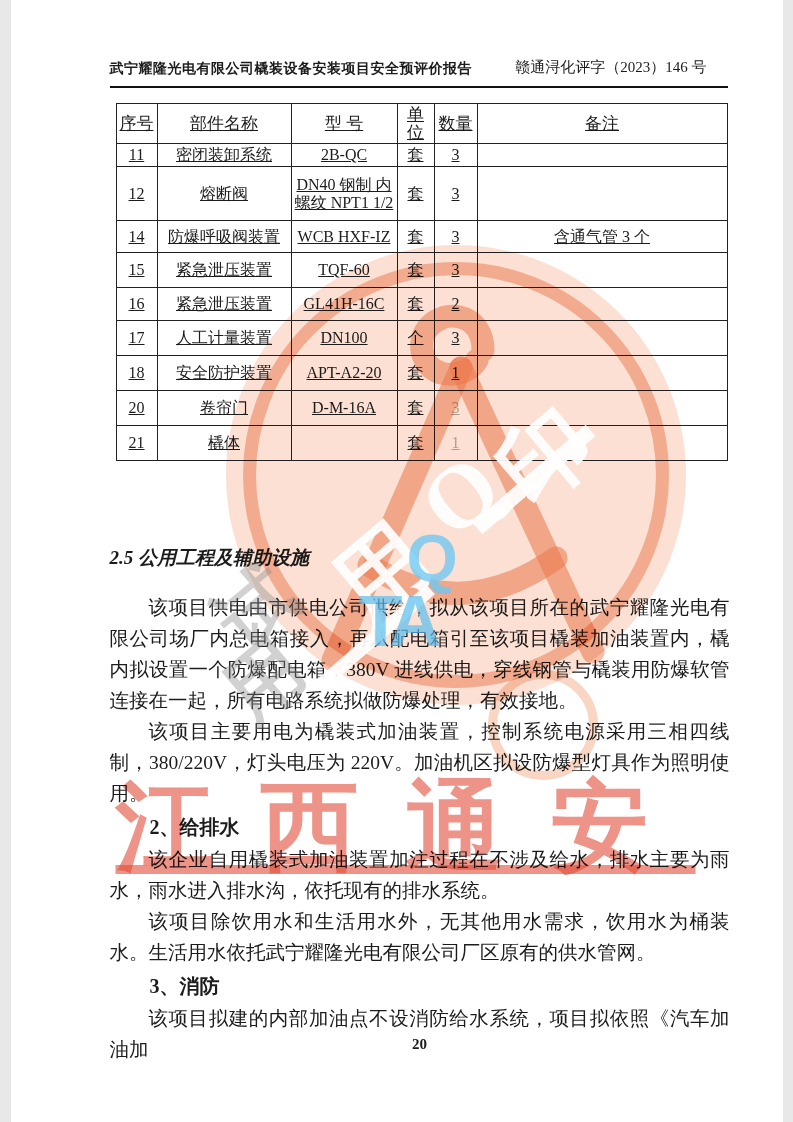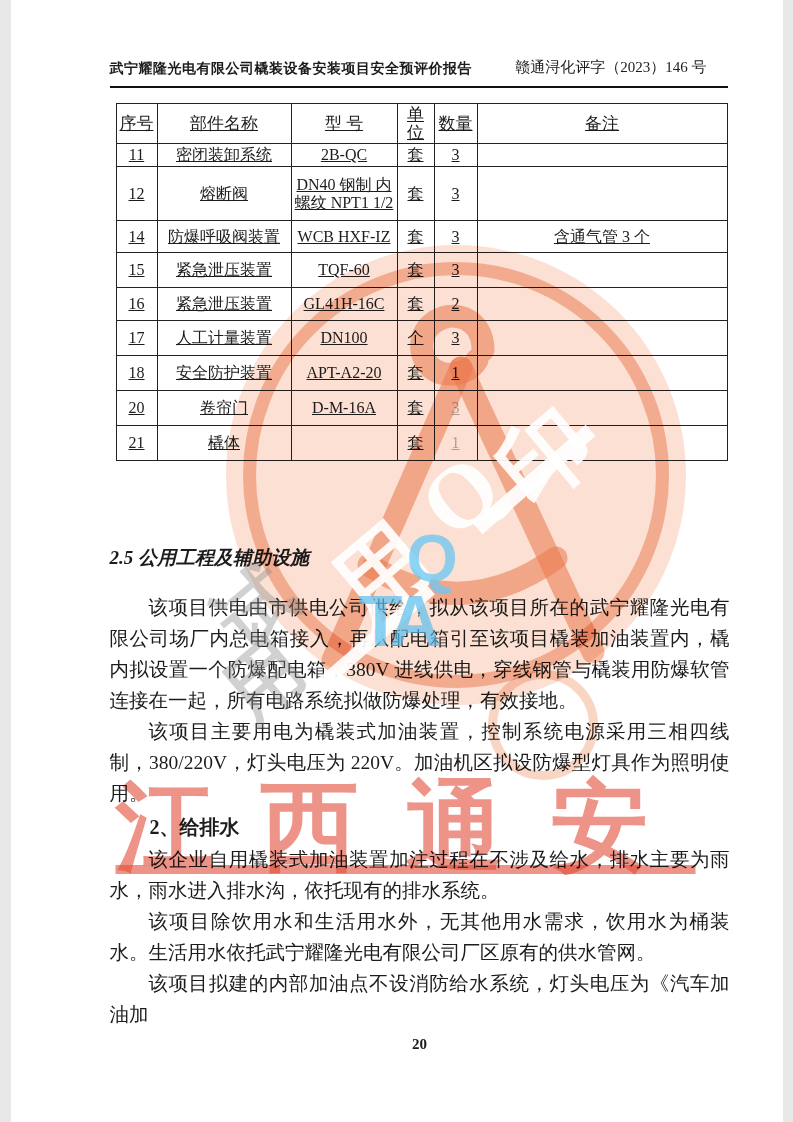--- a/index.html
+++ b/index.html
@@ -167,21 +167,22 @@
       </tbody>
   </table>
 
   <div class="bodytext">
     <p class="h25">2.5 公用工程及辅助设施</p>
     <p class="para">该项目供电由市供电公司供给，拟从该项目所在的武宁耀隆光电有限公司场厂内总电箱接入，再从配电箱引至该项目橇装加油装置内，橇内拟设置一个防爆配电箱，380V 进线供电，穿线钢管与橇装用防爆软管连接在一起，所有电路系统拟做防爆处理，有效接地。</p>
     <p class="para">该项目主要用电为橇装式加油装置，控制系统电源采用三相四线制，380/220V，灯头电压为 220V。加油机区拟设防爆型灯具作为照明使用。</p>
     <p class="hsub">2、给排水</p>
     <p class="para">该企业自用橇装式加油装置加注过程在不涉及给水，排水主要为雨水，雨水进入排水沟，依托现有的排水系统。</p>
     <p class="para">该项目除饮用水和生活用水外，无其他用水需求，饮用水为桶装水。生活用水依托武宁耀隆光电有限公司厂区原有的供水管网。</p>
-    <p class="para">该项目拟建的内部加油点不设消防给水系统，灯头电压为《汽车加油加</p>
+    <p class="hsub">3、消防</p>
+    <p class="para">该项目拟建的内部加油点不设消防给水系统，项目拟依照《汽车加油加</p>
   </div>
 
   <div class="footer">20</div>
 
   <div class="wm stamp-disc"></div>
   <div class="wm stamp-ring"></div>
   <svg class="wm stamp-a" width="450" height="450" viewBox="0 0 450 450">
     <g fill="none" stroke="rgba(238,135,90,0.55)" stroke-width="23" stroke-linecap="round">
       <path d="M 252,100 C 252,68 222,58 202,73 C 184,87 188,116 210,123 C 224,127 240,121 246,110"></path>
       <path d="M 230,118 L 102,410"></path>

